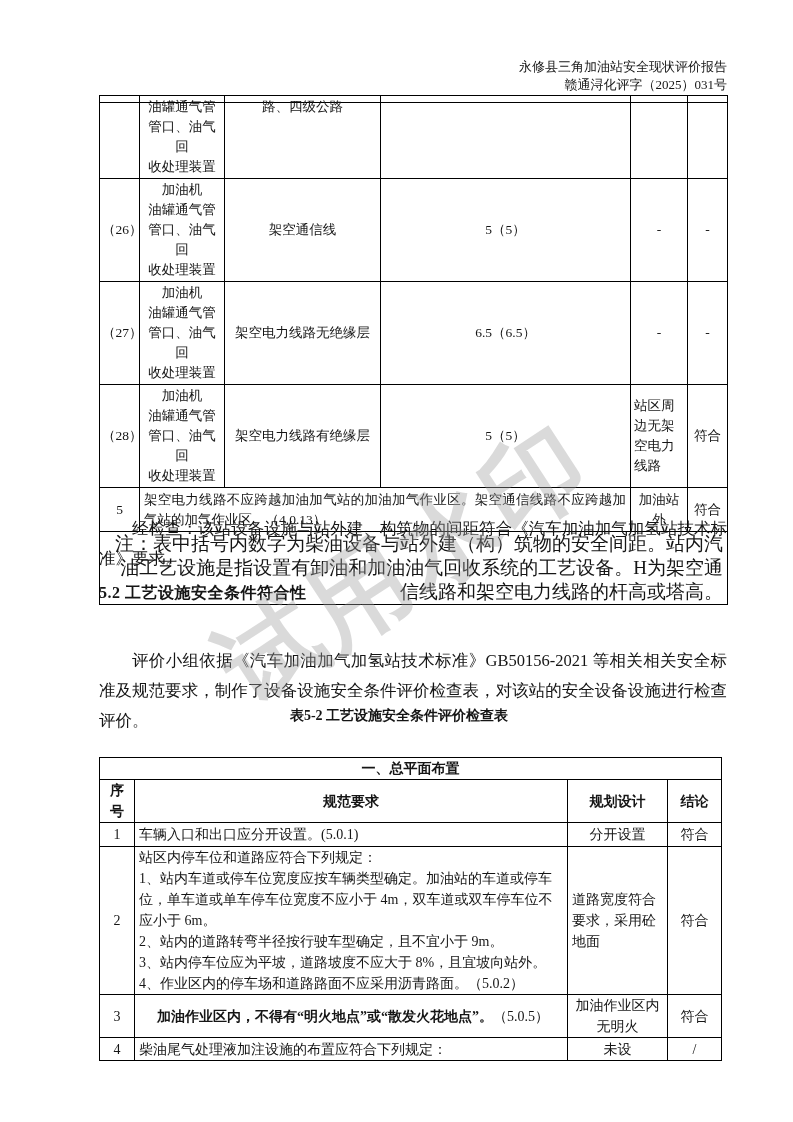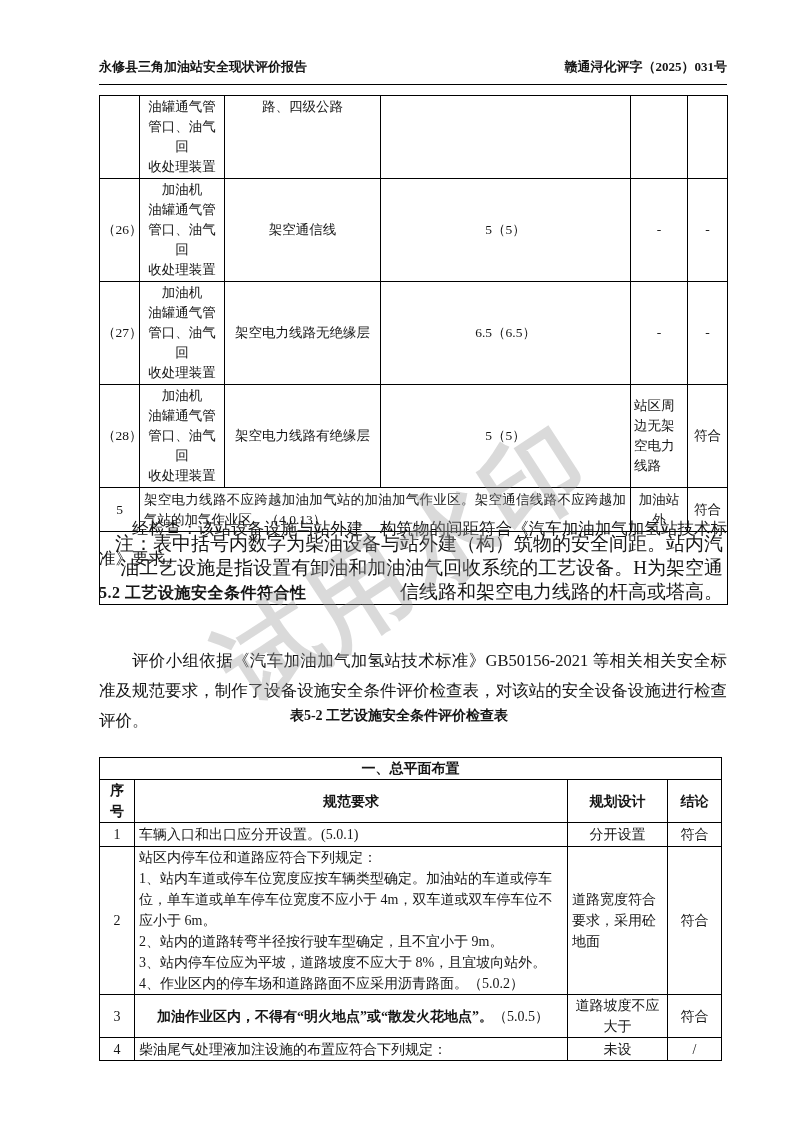--- a/index.html
+++ b/index.html
@@ -3,21 +3,21 @@
 <meta charset="utf-8">
 <style>
   * { margin:0; padding:0; box-sizing:border-box; }
   html,body { background:#e8e8e8; }
   body { font-family:"Liberation Serif","DejaVu Serif",serif; color:#151515; }
   .page { position:relative; width:793px; height:1122px; background:#ffffff; margin:0 auto; overflow:hidden; }
 
   
   .header { position:absolute; left:99px; top:58px; width:628px; display:flex;
             justify-content:space-between; align-items:flex-end; font-size:13px;
-            font-weight:bold; padding-bottom:8px; border-bottom:1.6px solid #000; }
+            font-weight:normal; padding-bottom:8px; border-bottom:1.6px solid #000;flex-direction:column; }
 
   
   table { border-collapse:collapse; table-layout:fixed; }
   td { border:1px solid #000; text-align:center; vertical-align:middle; overflow:hidden; }
 
   
   .t1 { position:absolute; left:99px; top:95px; width:628px; font-size:13.5px; line-height:20px; }
   .t1 td { padding:1px 2px; }
   .pre { white-space:pre-line; }
   .cell-left { text-align:justify; text-align-last:left; padding:1px 4px !important; }
@@ -164,21 +164,21 @@
 1、站内车道或停车位宽度应按车辆类型确定。加油站的车道或停车位，单车道或单车停车位宽度不应小于 4m，双车道或双车停车位不应小于 6m。
 2、站内的道路转弯半径按行驶车型确定，且不宜小于 9m。
 3、站内停车位应为平坡，道路坡度不应大于 8%，且宜坡向站外。
 4、作业区内的停车场和道路路面不应采用沥青路面。（5.0.2）</td>
         <td style="text-align:left">道路宽度符合要求，采用砼地面</td>
         <td>符合</td>
       </tr>
       <tr style="height:43px">
         <td>3</td>
         <td class="req"><span class="b">加油作业区内，不得有“明火地点”或“散发火花地点”。</span><span>（5.0.5）</span></td>
-        <td>道路坡度不应大于</td>
+        <td>加油作业区内无明火</td>
         <td>符合</td>
       </tr>
       <tr style="height:23px">
         <td>4</td>
         <td class="req">柴油尾气处理液加注设施的布置应符合下列规定：</td>
         <td>未设</td>
         <td>/</td>
       </tr>
     </tbody>
   </table>

